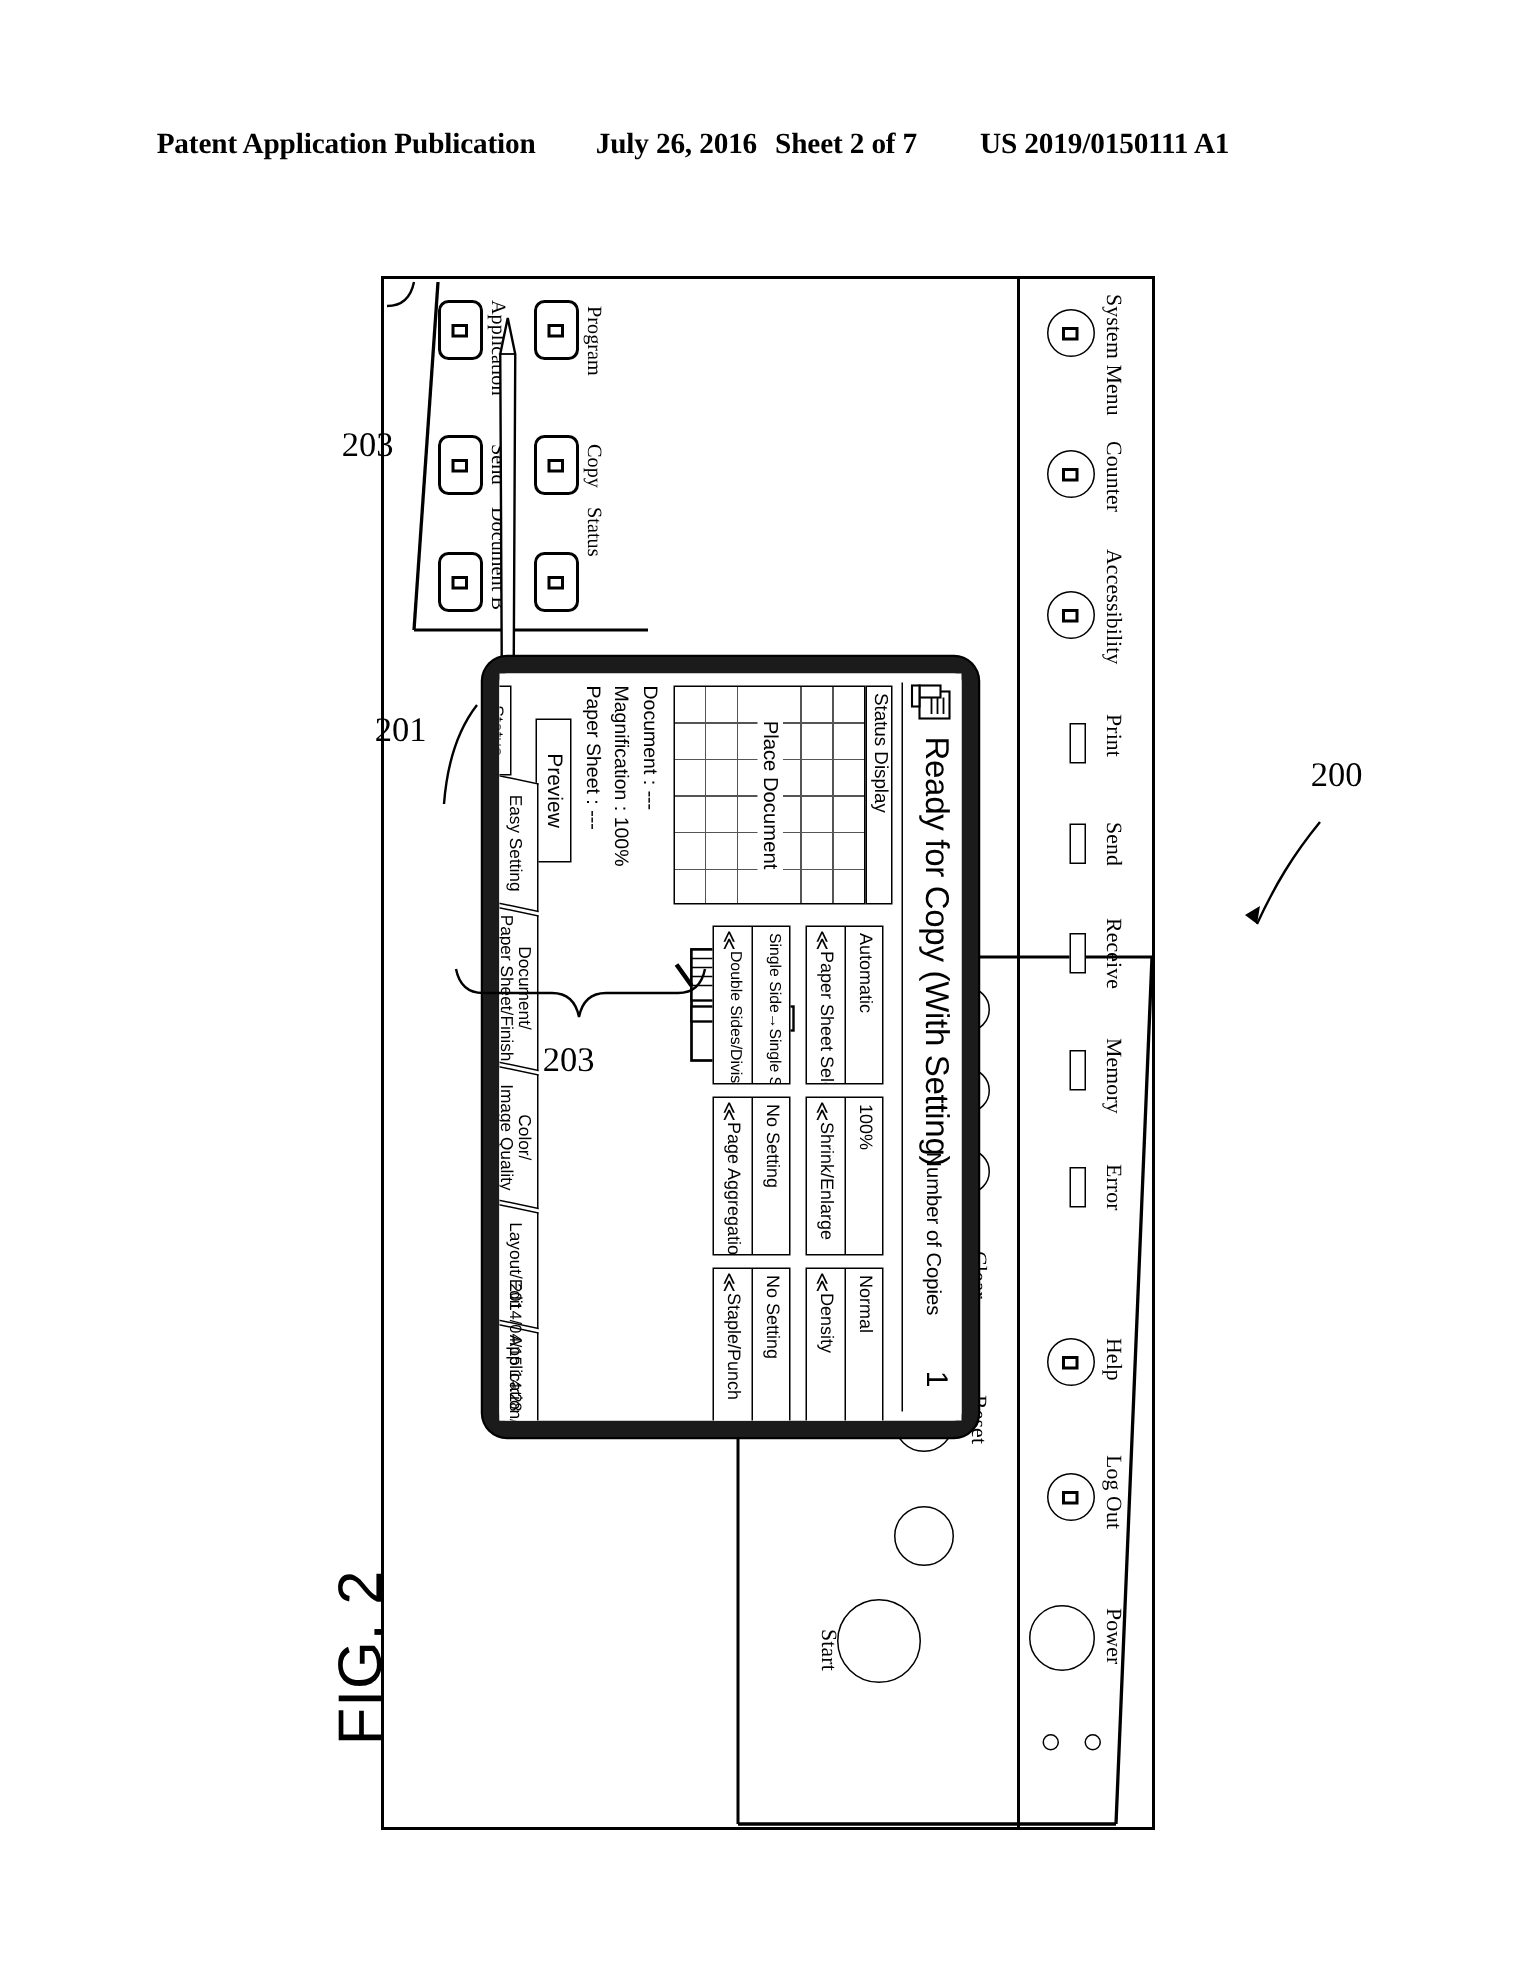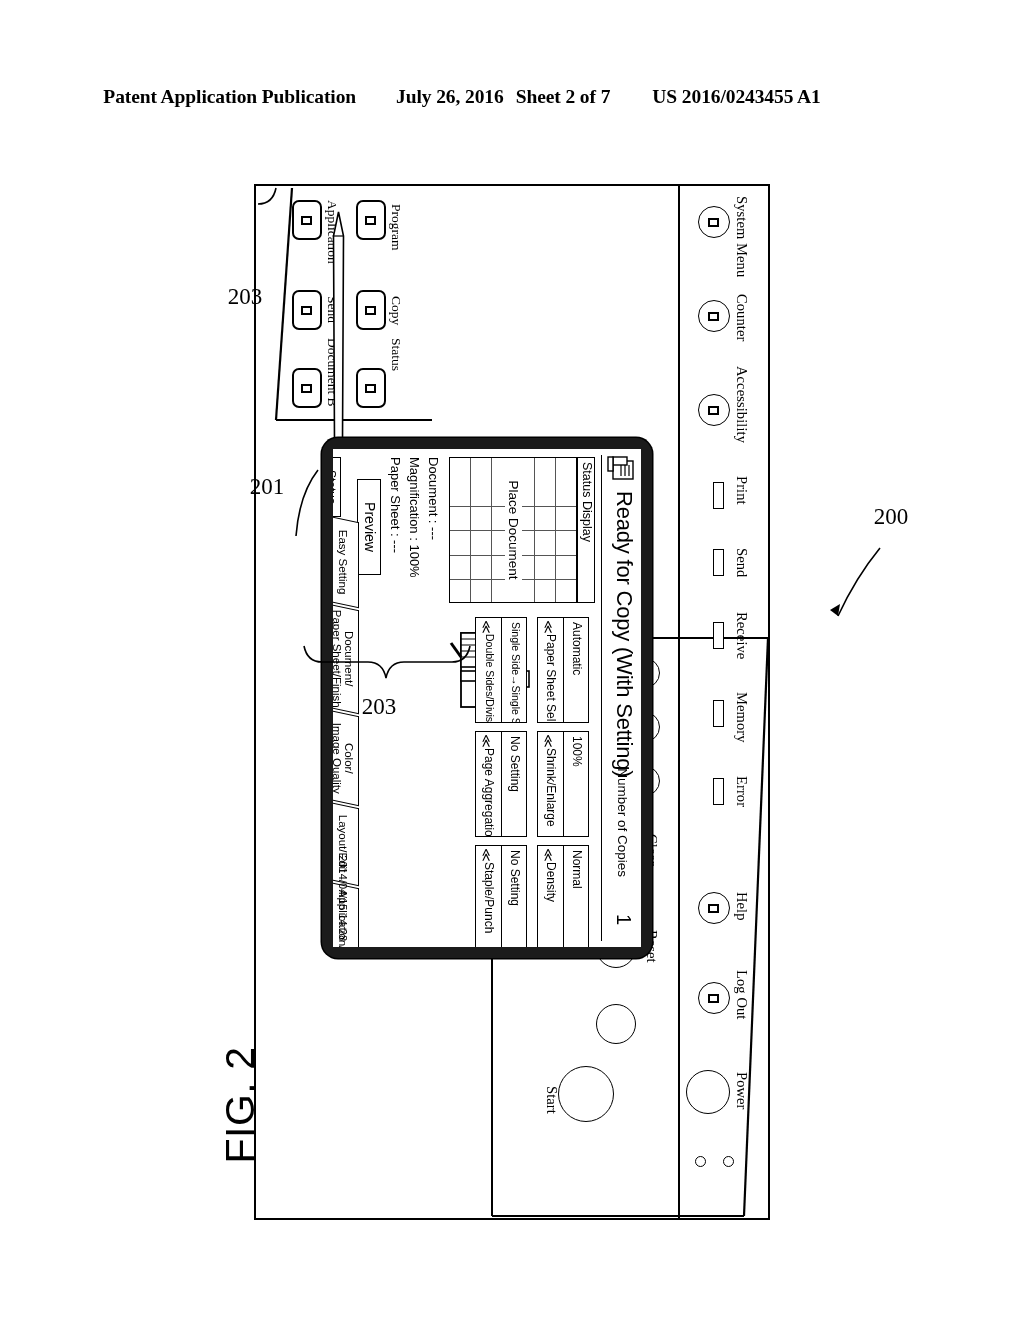--- a/index.html
+++ b/index.html
@@ -356,21 +356,21 @@
   svg { overflow: visible; display:block; }
 </style>
 </head>
 <body>
 
 <div class="pat-header">
   <span class="seg1">Patent Application Publication</span>
   <span class="seg2">
     <span>July 26, 2016</span><span class="sheet">Sheet 2 of 7</span>
   </span>
-  <span>US 2016/0243455 A1</span>
+  <span>US 2019/0150111 A1</span>
 </div>
 
 <div class="fig-label">FIG. 2</div>
 
 <div id="stage">
 
   <div class="panel-outer"></div>
 
   <svg style="position:absolute;left:0;top:0;width:1060px;height:560px;">
 

